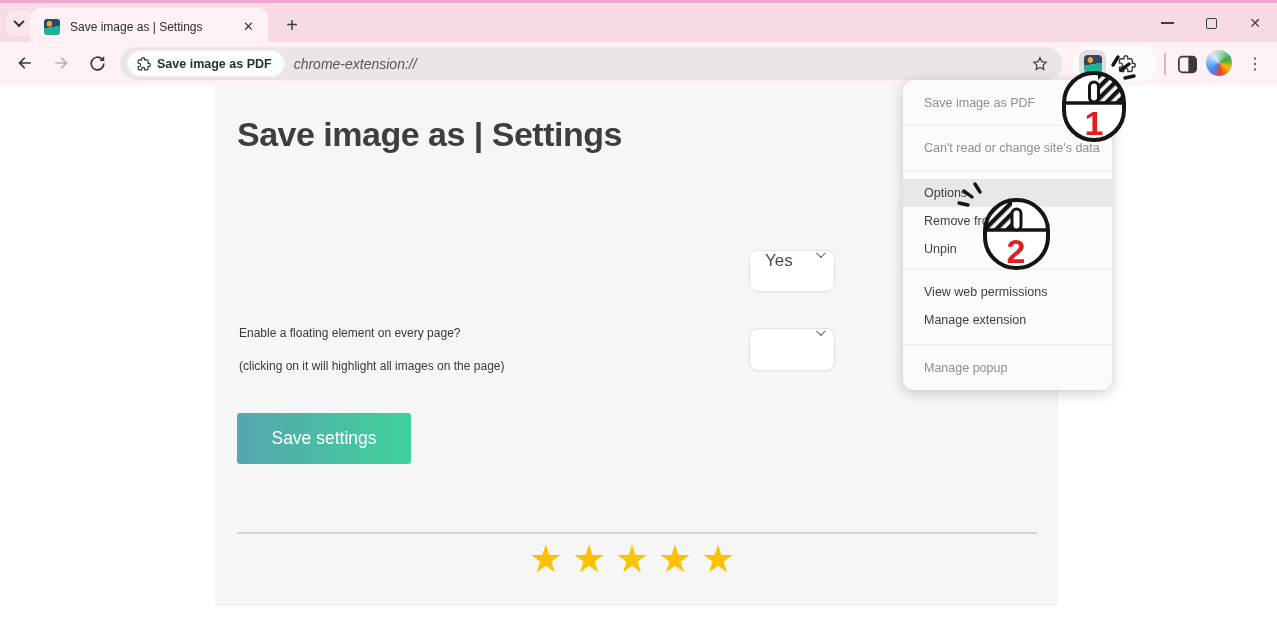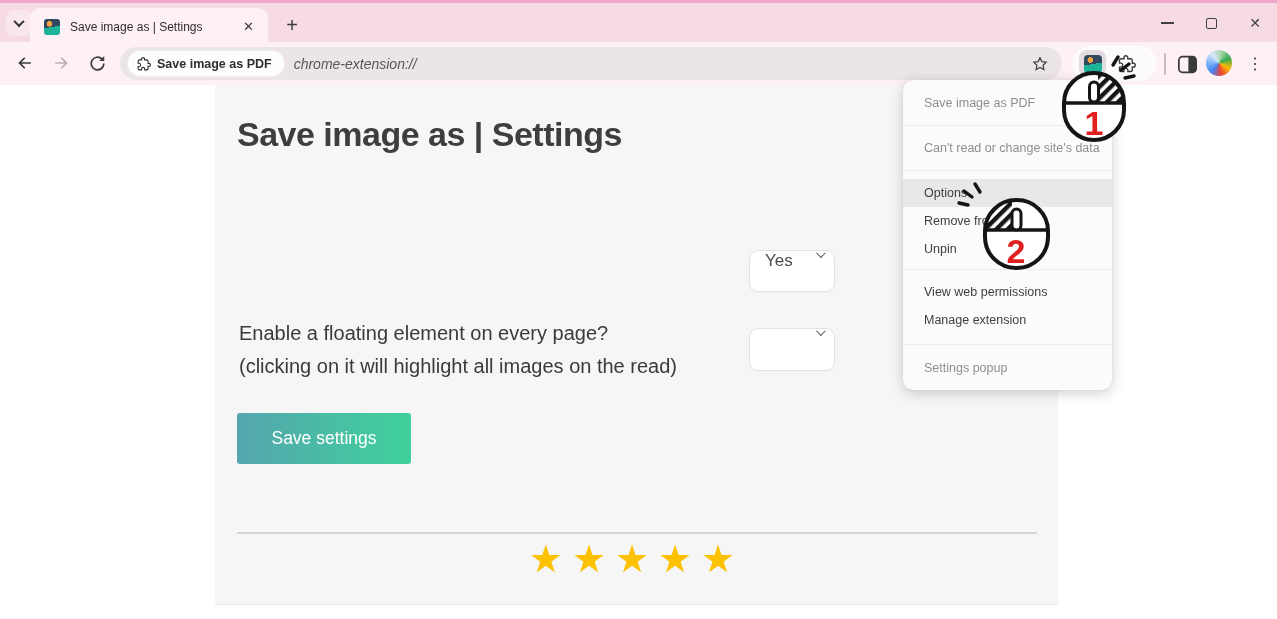--- a/index.html
+++ b/index.html
@@ -54,21 +54,21 @@
             background: conic-gradient(from 220deg, #4285f4, #7fb4f5, #d8e7f7, #a5d6a7, #34a853, #fbbc05, #ea4335, #4285f4); }
   .kebab { position:absolute; left:1242px; top:8px; width:26px; height:26px; display:flex;
            align-items:center; justify-content:center; font-size:16px; color:#3a3a3a; letter-spacing:0; }
 
   
   .page { position:absolute; left:0; top:85px; width:1277px; height:534px; background:#ffffff; }
   .card { position:absolute; left:215px; top:0; width:843px; height:520px; background:#f7f6f6;
           border-bottom:1px solid #eaeaea; }
   .page-title { position:absolute; left:22px; top:30px; font-size:34px; font-weight:bold; color:#3e3e3e; letter-spacing:-0.5px; }
   .setting-label-1 { position:absolute; left:24px; top:172px; font-size:17.5px; color:#3a3a3a; }
-  .setting-label-2 { position:absolute; left:24px; top:232px; font-size:20px; color:#3a3a3a; line-height:33px; }
+  .setting-label-2 { position:absolute; left:24px; top:232px; font-size:12px; color:#3a3a3a; line-height:33px; }
   .select { position:absolute; left:534px; width:86px; background:#fff; border:1px solid #e3e3e3;
             border-radius:9px; display:flex; align-items:flex-start; box-shadow:0 1px 2px rgba(0,0,0,0.03); }
   .select-1 { top:165px; height:42px; }
   .select-2 { top:243px; height:43px; }
   .select-value { margin-left:15px; font-size:17px; color:#4c4c4c; flex:1; }
   .select-chev { margin-right:11px; width:7px; height:7px; border-right:1.8px solid #5a5a5a;
                  border-bottom:1.8px solid #5a5a5a; transform:rotate(45deg) translateY(-2px); }
   .save-btn { position:absolute; left:22px; top:328px; width:174px; height:51px; border:none; border-radius:3px;
               background:linear-gradient(90deg,#55a6ae 0%, #3fd19b 100%);
               color:#fff; font-size:17.5px; font-family:"Liberation Sans",sans-serif; display:flex; align-items:center; justify-content:center; }
@@ -178,21 +178,21 @@
     <div class="card">
       <h1 class="page-title">Save image as | Settings</h1>
 
       <div class="select select-1">
         <span class="select-value">Yes</span>
         <span class="select-chev"></span>
       </div>
 
       <div class="setting-label-2">
         <div>Enable a floating element on every page?</div>
-        <div>(clicking on it will highlight all images on the read)</div>
+        <div>(clicking on it will highlight all images on the page)</div>
       </div>
       <div class="select select-2">
         <span class="select-value"></span>
         <span class="select-chev"></span>
       </div>
 
       <button class="save-btn">Save settings</button>
 
       <div class="divider"></div>
       <div class="stars">★★★★★</div>
@@ -208,21 +208,21 @@
       <div class="menu-item mi-h28 highlight">Options</div>
       <div class="menu-item mi-h28">Remove from Chrome</div>
       <div class="menu-item mi-h28">Unpin</div>
     </div>
     <div class="menu-div"></div>
     <div class="menu-group menu-group-2">
       <div class="menu-item mi-h28">View web permissions</div>
       <div class="menu-item mi-h28">Manage extension</div>
     </div>
     <div class="menu-div"></div>
-    <div class="menu-item gray mi-h45">Settings popup</div>
+    <div class="menu-item gray mi-h45">Manage popup</div>
   </div>
 
   <svg class="mouse mouse-1" width="84" height="104" viewBox="0 0 84 104">
     <defs>
       <pattern id="hatch1" width="8" height="8" patternUnits="userSpaceOnUse" patternTransform="rotate(45)">
         <rect width="8" height="8" fill="#ffffff"></rect>
         <rect width="4.4" height="8" fill="#151515"></rect>
       </pattern>
       <clipPath id="clip1">
           <rect x="10" y="23" width="60" height="67" rx="30" ry="30"></rect>

